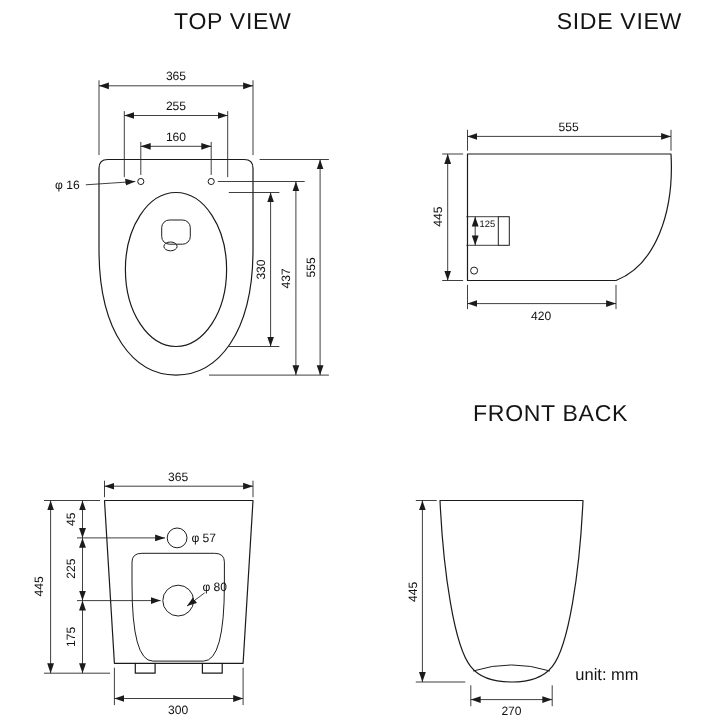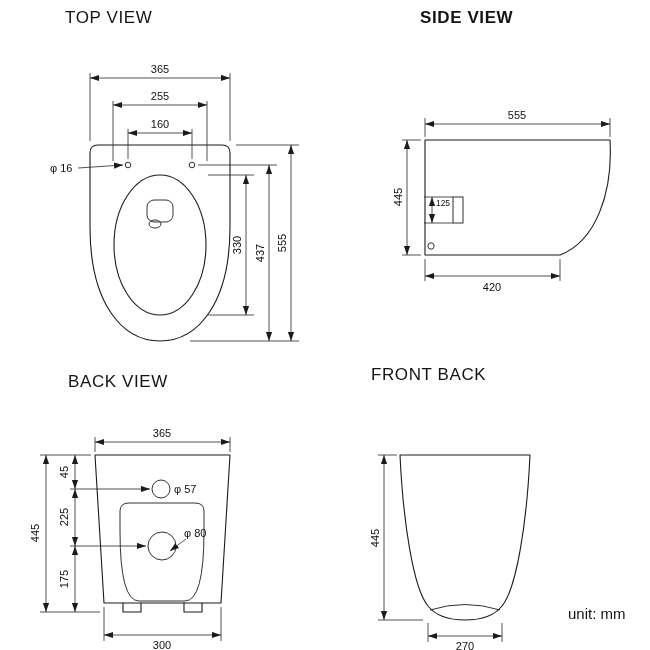--- a/index.html
+++ b/index.html
@@ -1,37 +1,36 @@
 <!DOCTYPE html>
 <html><head>
 <meta charset="utf-8">
 <style>
   * { margin:0; padding:0; box-sizing:border-box; }
   html,body { width:650px; height:650px; background:#ffffff; font-family:"Liberation Sans",sans-serif; }
   .stage { position:relative; width:650px; height:650px; background:#ffffff; overflow:hidden; }
-  .view-title { position:absolute; width:200px; text-align:left; font-size:17px; font-weight:500;
+  .view-title { position:absolute; width:200px; text-align:right; font-size:21px; font-weight:500;
                 color:#141414; letter-spacing:0.6px; }
   .unit { position:absolute; font-size:15px; color:#141414; }
   svg.view { position:absolute; }
   .ln  { fill:none; stroke:#1b1b1b; stroke-width:1.1; stroke-linejoin:round; stroke-linecap:round; }
   .lnt { fill:none; stroke:#1b1b1b; stroke-width:0.9; }
   .dl  { fill:none; stroke:#262626; stroke-width:0.8; }
   .dim-text { font-family:"Liberation Sans",sans-serif; font-size:11px; fill:#101010; }
   .dim-text-sm { font-size:8.5px; }
 </style>
 </head>
 <body>
 
 <div class="stage">
 
   <div class="view-title" style="left:65px; top:8px;">TOP VIEW</div>
-  <div class="view-title" style="left:420px; top:8px;font-weight:bold;">SIDE VIEW</div>
-  <div class="view-title" style="left:68px; top:372px;">BACK VIEW</div>
+  <div class="view-title" style="left:420px; top:8px;">SIDE VIEW</div>
   <div class="view-title" style="left:371px; top:365px;">FRONT BACK</div>
-  <div class="unit" style="left:568px; top:605px;">unit: mm</div>
+  <div class="unit" style="left:523px; top:605px;">unit: mm</div>
 
   <svg class="view" style="left:40px; top:45px;" width="270" height="312" viewBox="0 0 270 312">
     <defs>
       <marker id="arrT" markerWidth="10" markerHeight="8" refX="9" refY="3.5" orient="auto-start-reverse" markerUnits="userSpaceOnUse">
         <path d="M0,0.4 L9,3.5 L0,6.6 Z" fill="#1b1b1b"></path>
       </marker>
     </defs>
 
     <g>
       <path class="ln" d="M50,108 Q50,100 58,100 L182,100 Q190,100 190,108 L190,182 C190,258 158,296 120,296 C82,296 50,258 50,182 Z"></path>

